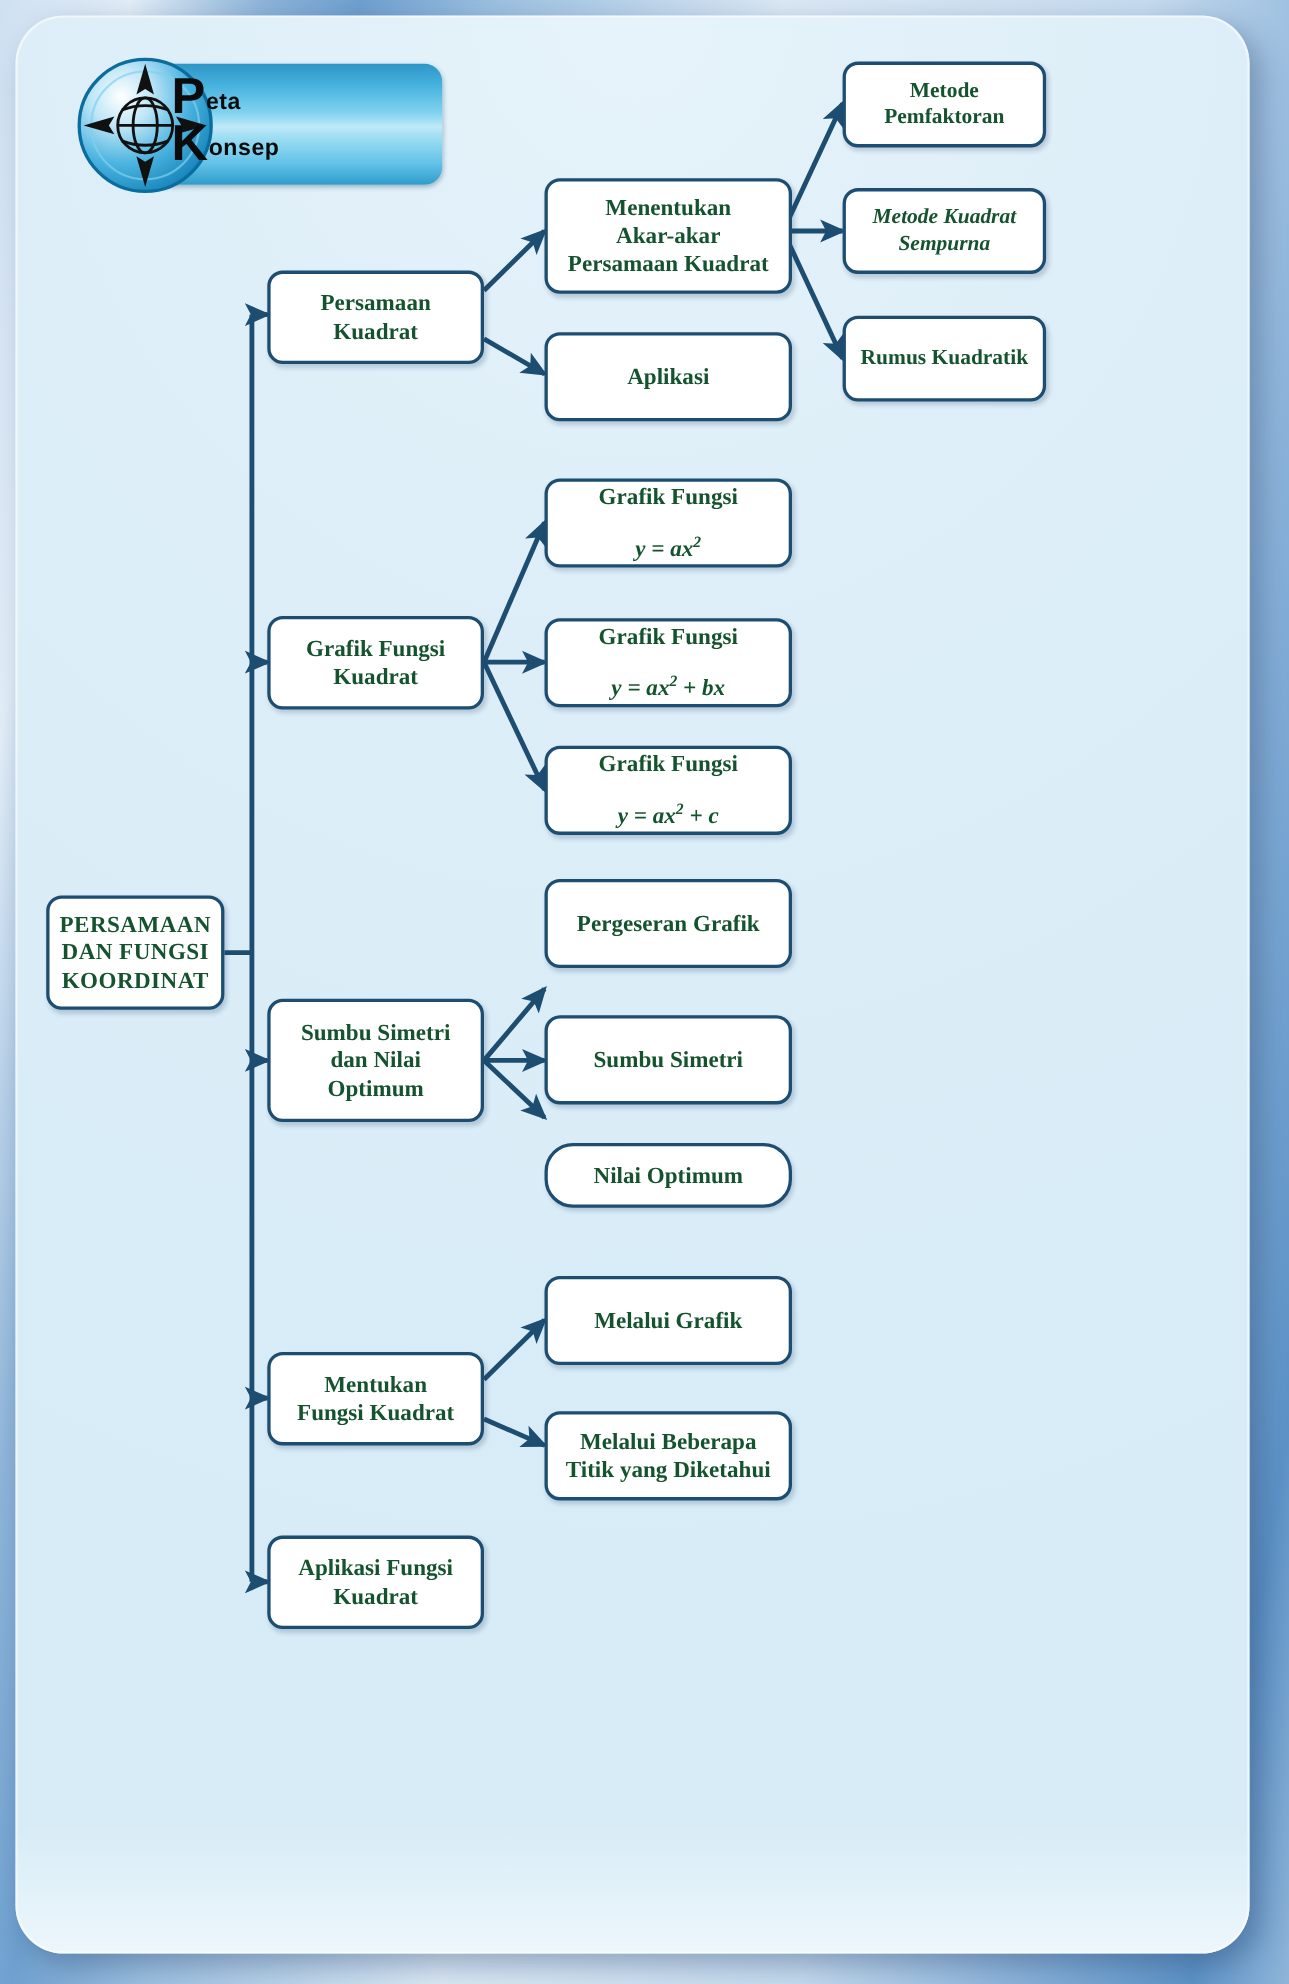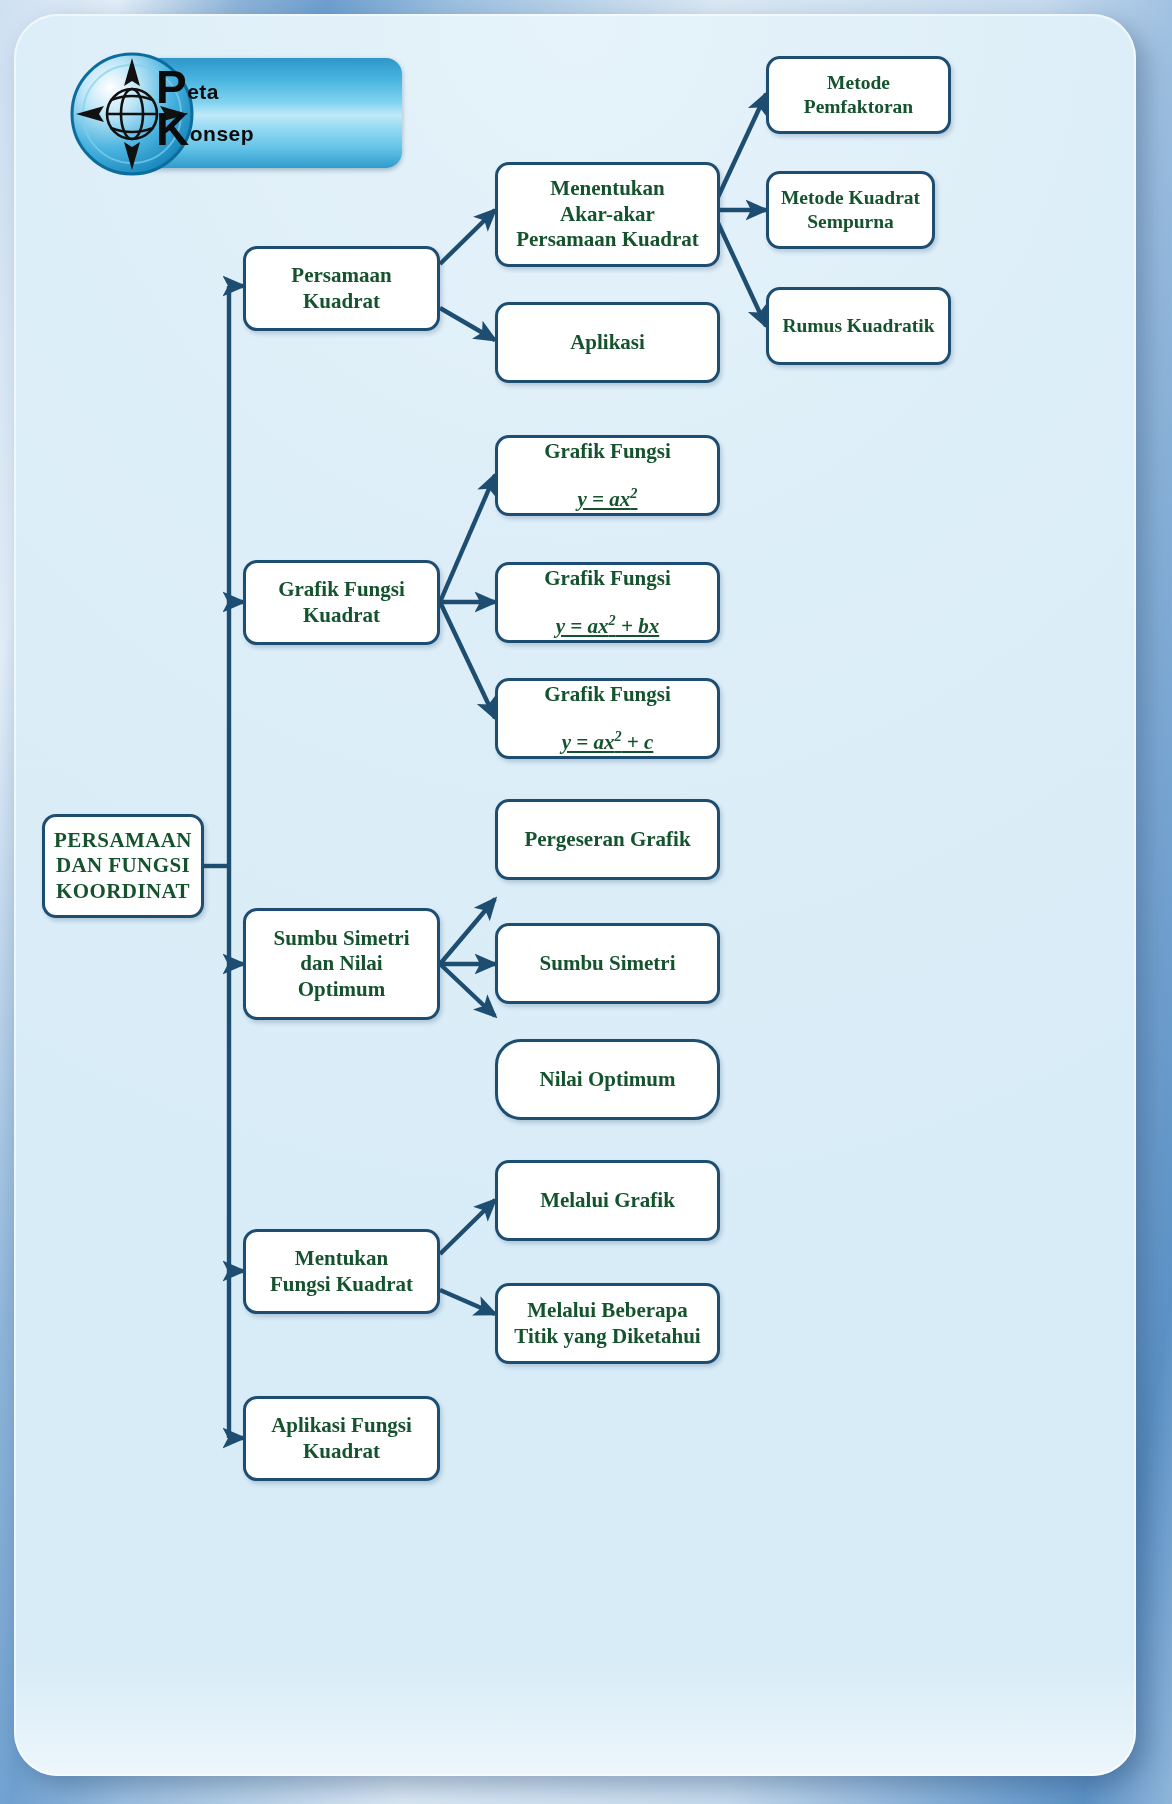--- a/index.html
+++ b/index.html
@@ -127,21 +127,20 @@
     padding: 4px 8px;
     z-index: 2;
   }
   .node.small  { font-size: 19.5px; }
   .node.root   { font-size: 21px; letter-spacing: .4px; }
   .formula {
     display: block;
     font-style: italic;
     font-weight: bold;
     margin-top: 20px;
-    text-decoration: underline;
   }
   sup { font-size: .68em; }
 
   
   #edges {
     position: absolute;
     left: 0; top: 0;
     width: 1122px;
     height: 1762px;
     z-index: 1;
@@ -286,21 +285,21 @@
       </div>
     </div>
 
     <div class="node small" style="left:752px; top:42px; width:185px; height:78px;">
       <div>
         <div>Metode</div>
         <div>Pemfaktoran</div>
       </div>
     </div>
 
-    <div class="node small" style="left:752px; top:157px; width:169px; height:78px;">
+    <div class="node small" style="left:752px; top:157px; width:185px; height:78px;font-style:italic;">
       <div>
         <div>Metode Kuadrat</div>
         <div>Sempurna</div>
       </div>
     </div>
 
     <div class="node small" style="left:752px; top:273px; width:185px; height:78px;">
       <div>
         <div>Rumus Kuadratik</div>
       </div>
@@ -332,21 +331,21 @@
         <div>Pergeseran Grafik</div>
       </div>
     </div>
 
     <div class="node" style="left:481px; top:909px; width:225px; height:81px;">
       <div>
         <div>Sumbu Simetri</div>
       </div>
     </div>
 
-    <div class="node" style="left:481px; top:1025px; width:225px; height:81px;border-radius:26px;">
+    <div class="node" style="left:481px; top:1025px; width:225px; height:59px;border-radius:26px;">
       <div>
         <div>Nilai Optimum</div>
       </div>
     </div>
 
     <div class="node" style="left:481px; top:1146px; width:225px; height:81px;">
       <div>
         <div>Melalui Grafik</div>
       </div>
     </div>

